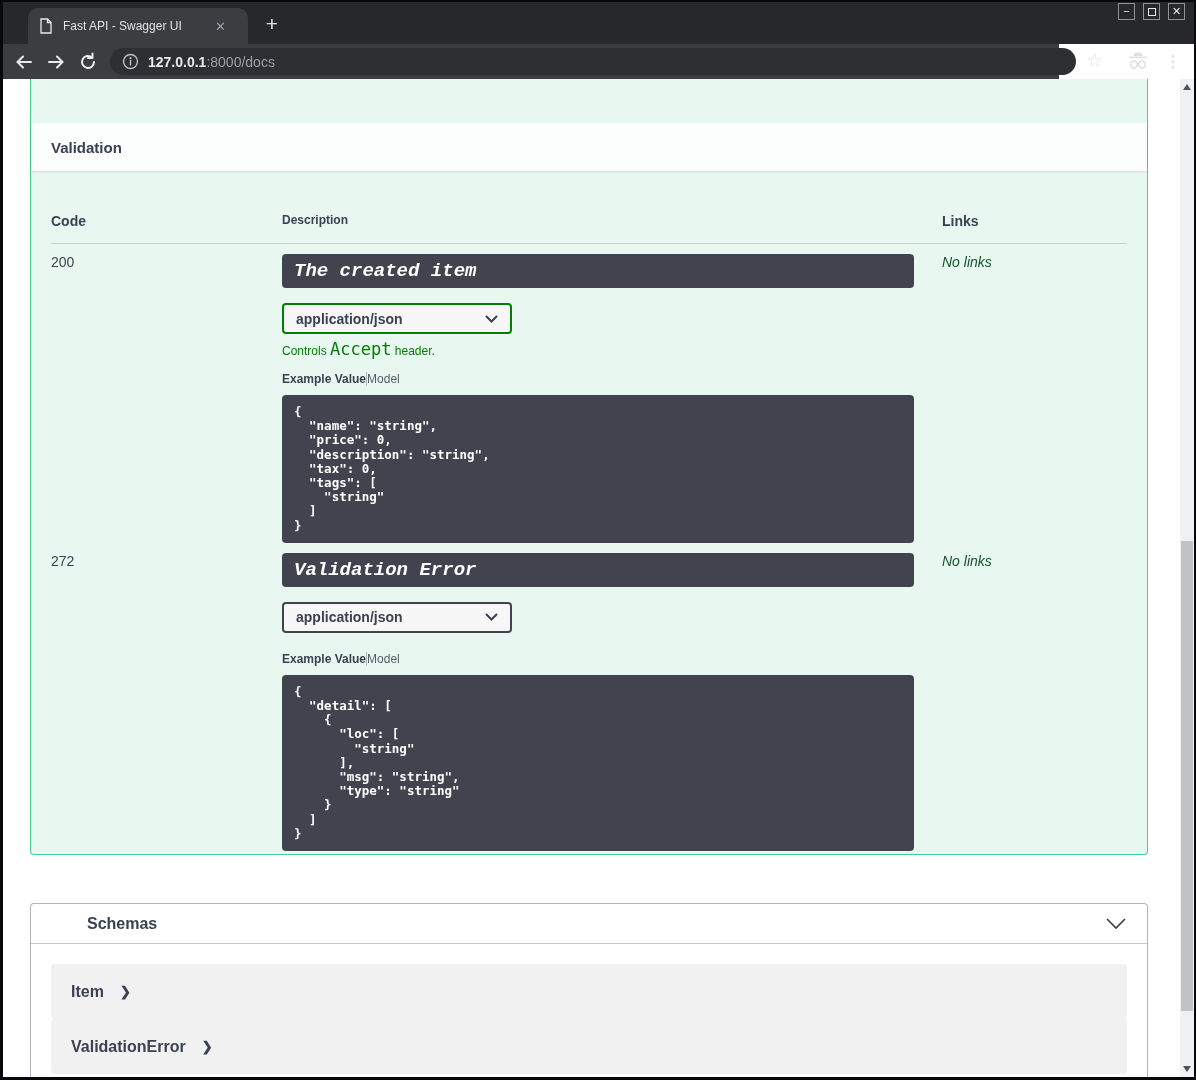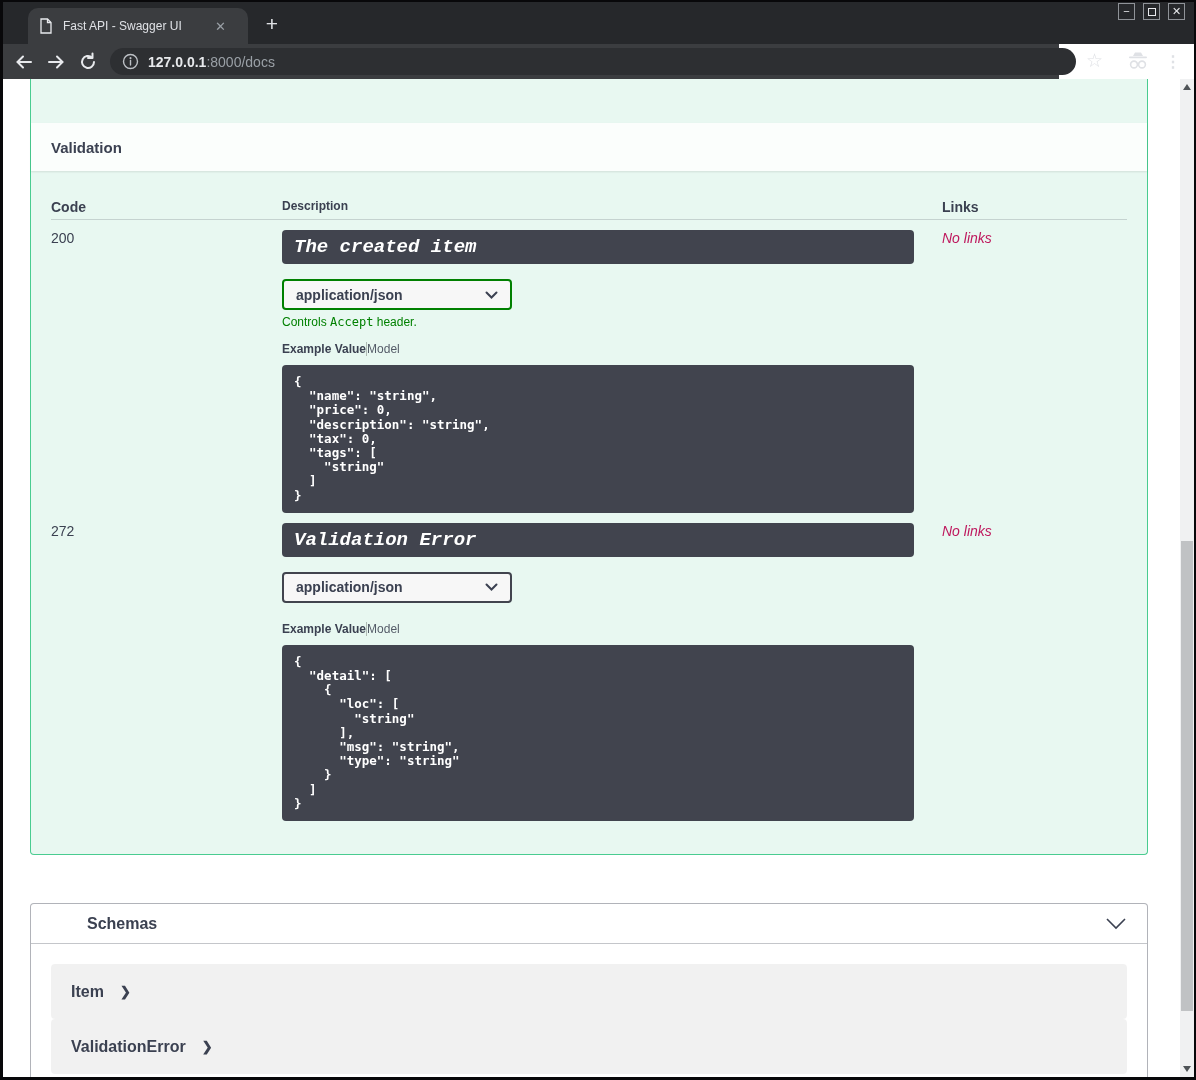--- a/index.html
+++ b/index.html
@@ -33,33 +33,33 @@
 
   
   .page{ position:absolute; left:0; top:79px; width:1196px; height:1001px; background:#fff; overflow:hidden; }
 
   .opblock{ position:absolute; left:30px; top:0; width:1118px; height:776px; background:#e8f8f1; border:1px solid #49cc90; border-top:none; border-radius:0 0 4px 4px; }
   .opblock-gap{ height:44px; }
   .section-header{ height:48px; background:rgba(255,255,255,.8); box-shadow:0 1px 2px rgba(0,0,0,.1); display:flex; align-items:center; padding-left:20px; }
   .section-header .title{ font-size:15px; font-weight:bold; color:#3b4151; }
 
   .responses-table{ padding:28px 20px 0 20px; }
-  .thead{ display:grid; grid-template-columns:231px 660px 1fr; padding-bottom:4px; border-bottom:1px solid rgba(59,65,81,.2); color:#3b4151; }
+  .thead{ display:grid; grid-template-columns:231px 660px 1fr; padding-bottom:14px; border-bottom:1px solid rgba(59,65,81,.2); color:#3b4151;margin-top:14px; }
   .h-code,.h-links{ font-size:14px; font-weight:bold; }
   .h-desc{ font-size:12px; font-weight:bold; }
   .rrow{ display:grid; grid-template-columns:231px 660px 1fr; padding-top:10px; }
   .cell-code{ font-size:14px; color:#3b4151; }
-  .cell-links{ font-size:14px; font-style:italic; color:#be185d; }
+  .cell-links{ font-size:14px; font-style:italic; color:#14532d; }
   .desc-box{ width:632px; height:34px; background:#41444e; border-radius:4px; display:flex; align-items:center; padding-left:12px;
     color:#fff; font-family:Liberation Mono, monospace; font-style:italic; font-weight:bold; font-size:19px; }
   .dropdown{ margin-top:15px; width:230px; height:31px; background:#f7f7f7; border-radius:4px; display:flex; align-items:center; justify-content:space-between; padding:0 12px; font-size:14px; font-weight:bold; color:#3b4151; }
   .dropdown.accept{ border:2px solid #008000; }
   .dropdown.dark{ border:2px solid #41444e; }
   .accept-note{ margin-top:5px; font-size:12px; color:#008000; }
-  .accept-note .mono{ font-family:"DejaVu Sans Mono", monospace; font-size:12px; }
+  .accept-note .mono{ font-family:"DejaVu Sans Mono", monospace; font-size:17px; }
   .tabs{ margin-top:13px; display:flex; align-items:flex-end; gap:0; font-size:12px; color:#3b4151; }
   .tab-example{ font-weight:bold; }
   .tab-divider{ width:1px; height:14px; background:rgba(0,0,0,.25); }
   .tab-model{ font-weight:normal; opacity:.85; }
   .code-sample{ margin-top:9px; width:632px; background:#41444e; border-radius:4px; padding:10px 12px;
     color:#fff; font-family:"DejaVu Sans Mono", monospace; font-weight:bold; font-size:12.5px; line-height:14.2px; white-space:pre; }
 
   .schemas{ position:absolute; left:30px; top:824px; width:1118px; height:320px; background:#fff; border:1px solid rgba(59,65,81,.4); border-radius:4px; }
   .schemas-header{ height:40px; border-bottom:1px solid rgba(59,65,81,.3); display:flex; align-items:center; justify-content:space-between; padding:0 20px 0 10px; }
   .schemas-header .title{ font-size:16px; font-weight:bold; color:#3b4151;margin-left:46px; }

